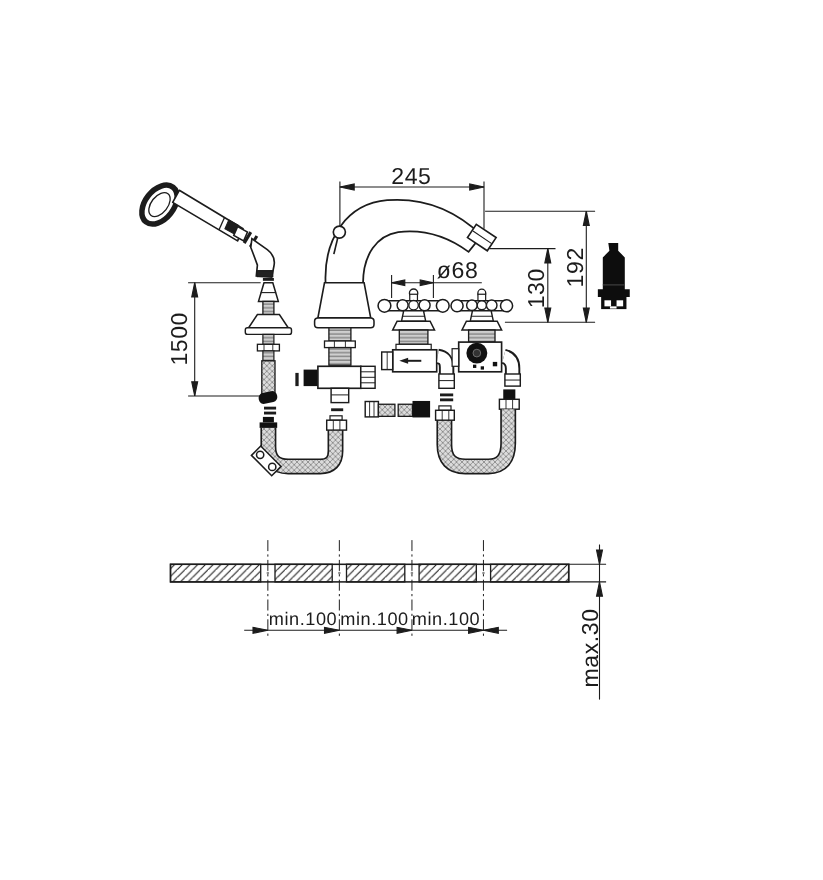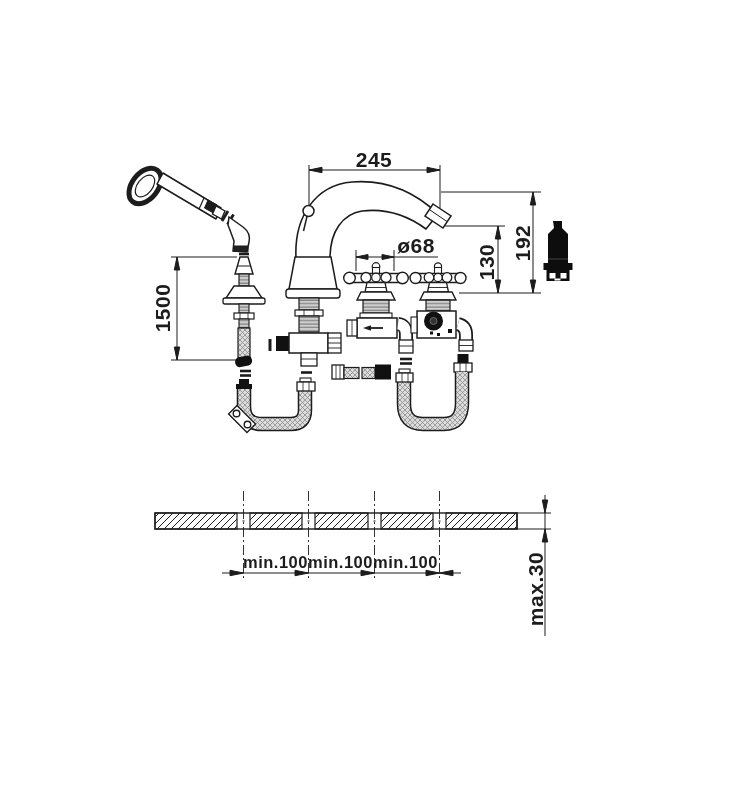--- a/index.html
+++ b/index.html
@@ -1,17 +1,17 @@
 <!DOCTYPE html>
 <html><head>
 <meta charset="utf-8">
 <style>
   html,body{margin:0;padding:0;background:#ffffff;}
   .sheet{width:748px;height:800px;background:#ffffff;position:relative;overflow:hidden;
-         font-family:"Liberation Sans", sans-serif;font-weight:bold;}
+         font-family:"Liberation Sans", sans-serif;}
   svg{display:block;}
   text{fill:#1c1c1c;font-family:"Liberation Sans", sans-serif;letter-spacing:.5px;}
   .dim{font-size:21px;}
   .dim-sm{font-size:16.5px;}
 </style>
 </head>
 <body>
 
 <div class="sheet">
 <svg width="748" height="800" viewBox="0 0 748 800">

